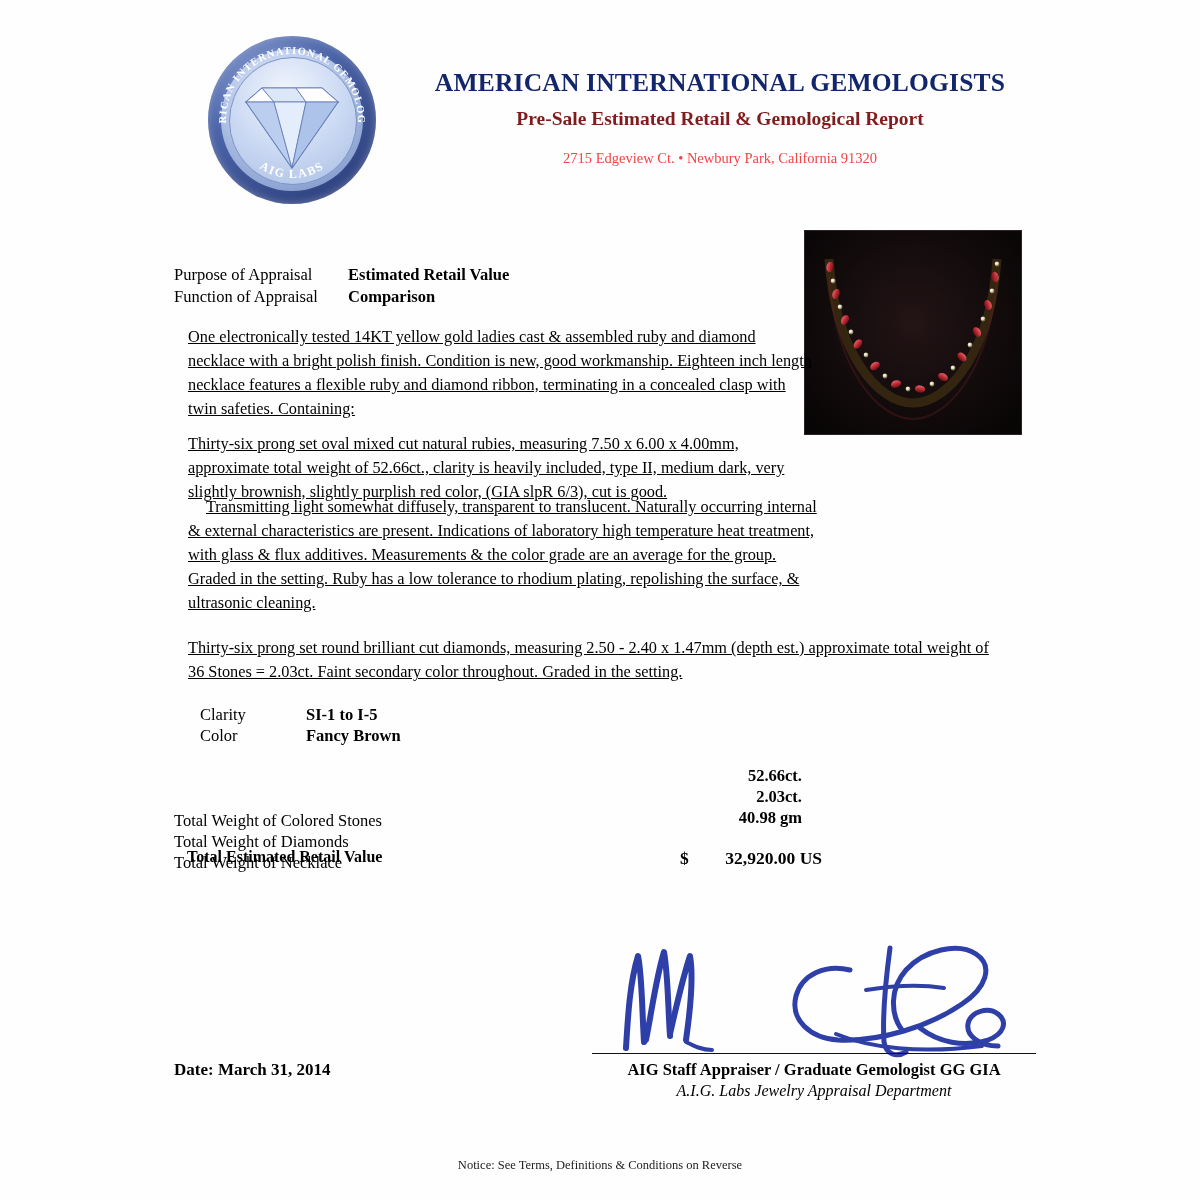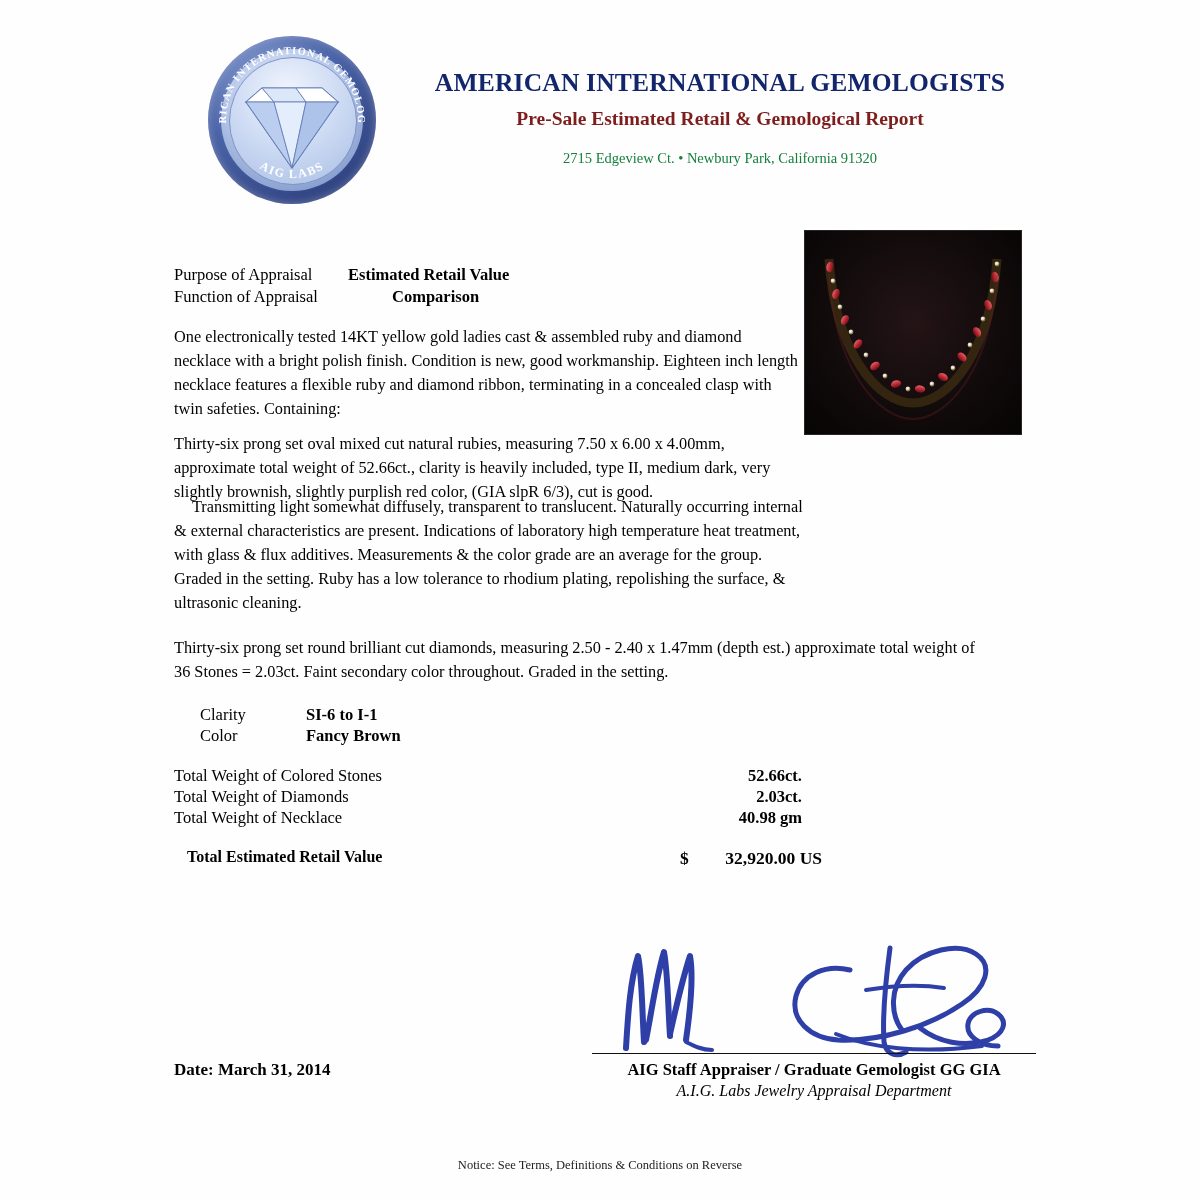--- a/index.html
+++ b/index.html
@@ -101,21 +101,21 @@
     font-size: 19.5px;
     color: #7f1d1d;
     white-space: nowrap;
   }
   .addr-line {
     position: absolute;
     left: 420px;
     width: 600px;
     text-align: center;
     font-size: 14.5px;
-    color: #15803d;
+    color: #ef4444;
     white-space: nowrap;
   }
   .addr1 { top: 132px; }
   .addr2 { top: 150px; }
 
   
   .photo {
     position: absolute;
     left: 804px;
     top: 230px;
@@ -141,40 +141,42 @@
     position: absolute;
     font-size: 16.5px;
     font-weight: bold;
   }
 
   .para {
     position: absolute;
     font-size: 16.3px;
     line-height: 24px;
     width: 640px;
+    left: 188px;
+    text-decoration: underline;
+  }
+  .para.wide { width: 800px; }
+
+  .kv-label {
+    position: absolute;
+    left: 200px;
+    font-size: 16.5px;
+  }
+  .kv-value {
+    position: absolute;
+    left: 306px;
+    font-size: 16.5px;
+    font-weight: bold;
+  }
+
+  .tot-label {
+    position: absolute;
     left: 174px;
-  }
-  .para.wide { width: 800px; }
-
-  .kv-label {
-    position: absolute;
-    left: 200px;
-    font-size: 16.5px;
-  }
-  .kv-value {
-    position: absolute;
-    left: 306px;
-    font-size: 16.5px;
-    font-weight: bold;
-  }
-
-  .tot-label {
-    position: absolute;
-    left: 174px;
-    font-size: 16.5px;
+    font-size: 16.5px;
+    margin-top: 45px;
   }
   .tot-value {
     position: absolute;
     left: 620px;
     width: 182px;
     text-align: right;
     font-size: 16.5px;
     font-weight: bold;
   }
 
@@ -347,32 +349,32 @@
 
         <path d="M24,28 C30,120 72,172 108,172 C144,172 186,120 192,28" fill="none" stroke="#6a2026" stroke-width="2" opacity="0.35" transform="translate(0,16)"></path>
       </g>
     </svg>
   </div>
 
   <div class="label-col" style="left:174px; top:265px;">Purpose of Appraisal</div>
   <div class="value-col" style="left:348px; top:265px;">Estimated Retail Value</div>
 
   <div class="label-col" style="left:174px; top:287px;">Function of Appraisal</div>
-  <div class="value-col" style="left:348px; top:287px;margin-left:44px;">Comparison</div>
+  <div class="value-col" style="left:348px; top:287px;">Comparison</div>
 
   <div class="para" style="top:325px; width:625px;">One electronically tested 14KT yellow gold ladies cast &amp; assembled ruby and diamond necklace with a bright polish finish. Condition is new, good workmanship.  Eighteen inch length necklace features a flexible ruby and diamond ribbon, terminating in a concealed clasp with twin safeties.  Containing:</div>
 
   <div class="para" style="top:432px; width:625px;">Thirty-six prong set oval mixed cut natural rubies, measuring 7.50 x 6.00 x 4.00mm, approximate total weight of 52.66ct., clarity is heavily included, type II, medium dark, very slightly brownish, slightly purplish red color, (GIA slpR 6/3), cut is good.</div>
 
   <div class="para" style="top:495px; width:640px; text-indent:18px;">Transmitting light somewhat diffusely, transparent to translucent. Naturally occurring internal &amp; external characteristics are present. Indications of laboratory high temperature heat treatment, with glass &amp; flux additives. Measurements &amp; the color grade are an average for the group. Graded in the setting. Ruby has a low tolerance to rhodium plating, repolishing the surface, &amp; ultrasonic cleaning.</div>
 
   <div class="para wide" style="top:636px; width:810px;">Thirty-six prong set round brilliant cut diamonds, measuring 2.50 - 2.40 x 1.47mm (depth est.) approximate total weight of 36 Stones = 2.03ct.  Faint secondary color throughout. Graded in the setting.</div>
 
   <div class="kv-label" style="top:705px;">Clarity</div>
-  <div class="kv-value" style="top:705px;">SI-6 to I-1</div>
+  <div class="kv-value" style="top:705px;">SI-1 to I-5</div>
 
   <div class="kv-label" style="top:726px;">Color</div>
   <div class="kv-value" style="top:726px;">Fancy  Brown</div>
 
   <div class="tot-label" style="top:766px;">Total Weight of Colored Stones</div>
   <div class="tot-value" style="top:766px;">52.66ct.</div>
 
   <div class="tot-label" style="top:787px;">Total Weight of Diamonds</div>
   <div class="tot-value" style="top:787px;">2.03ct.</div>
 

